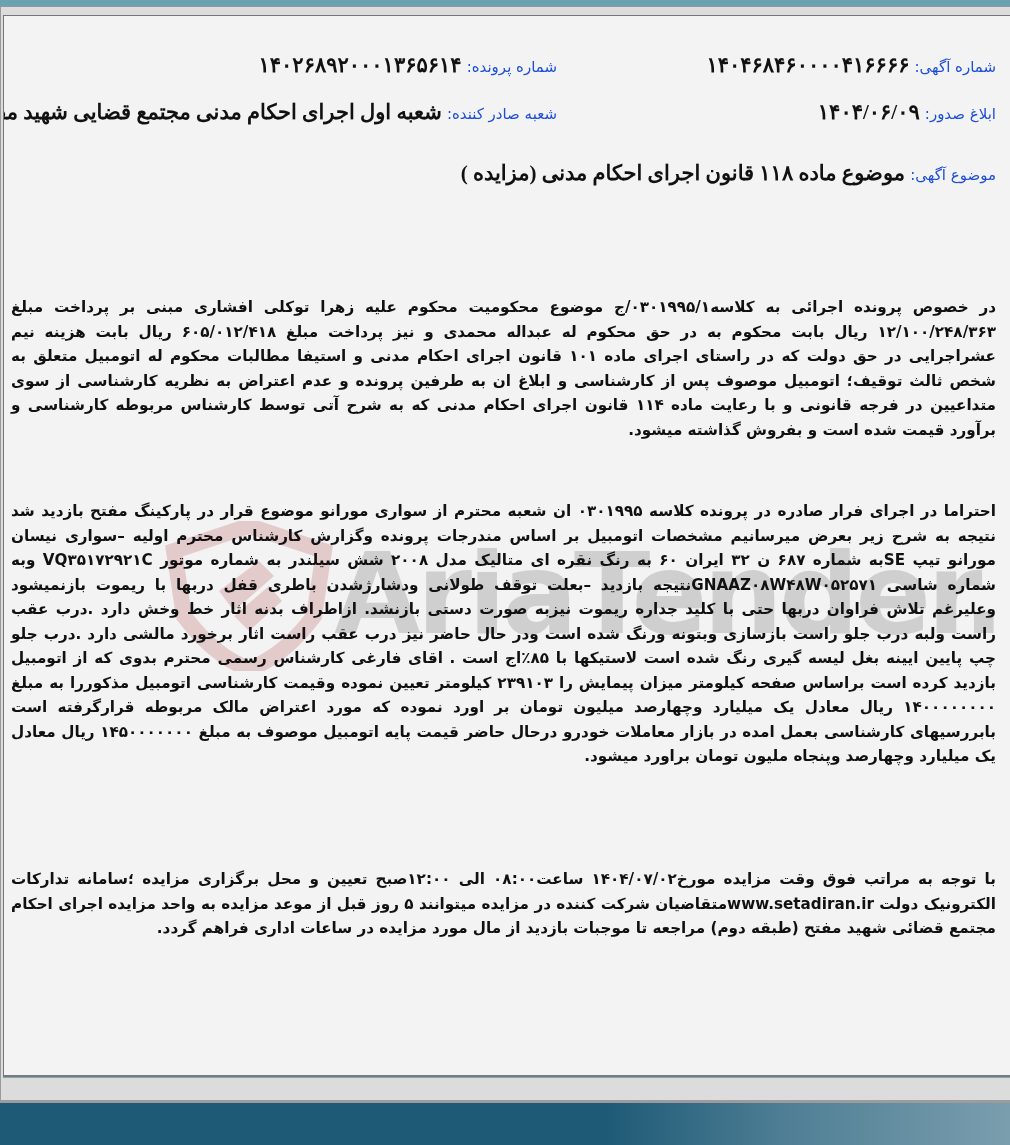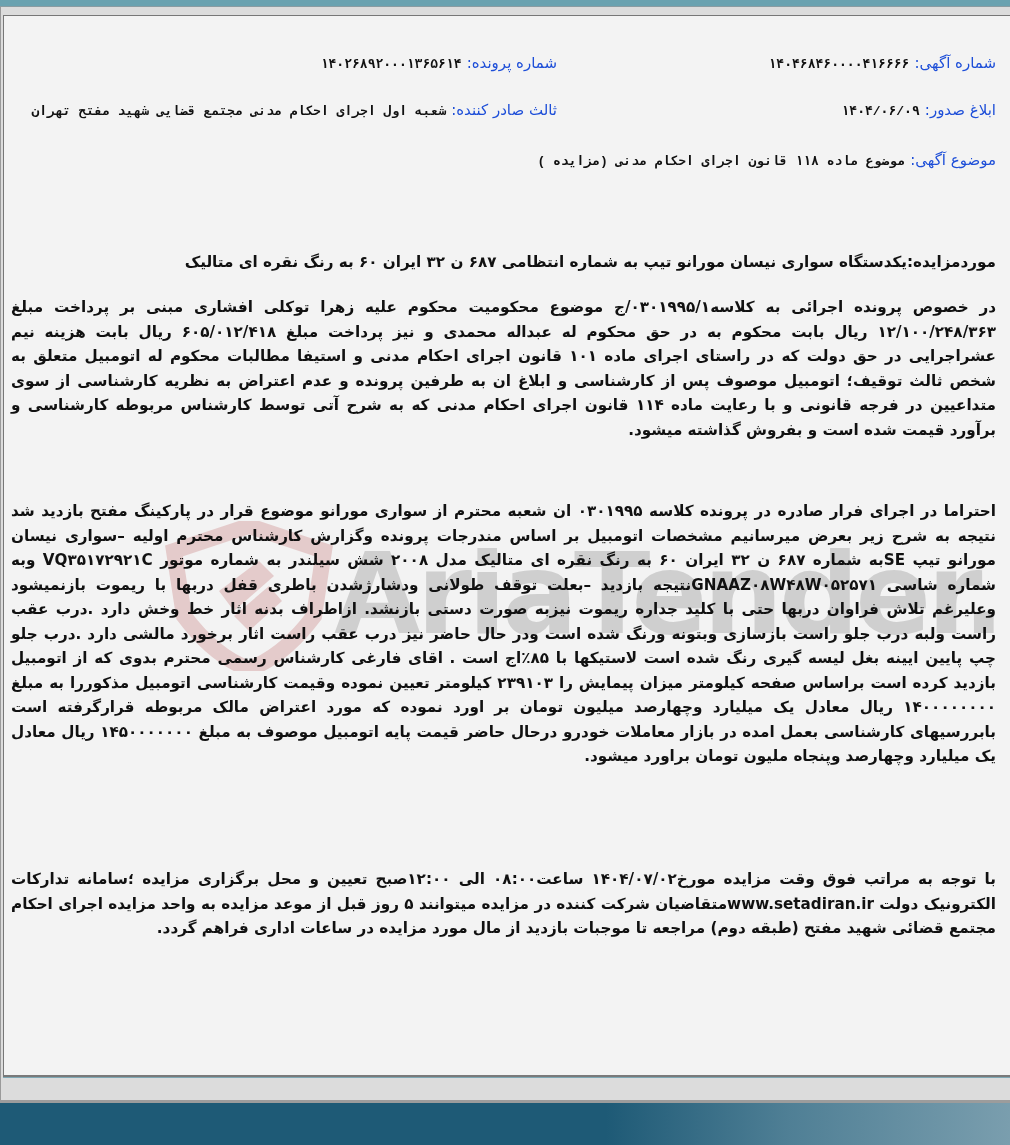--- a/index.html
+++ b/index.html
@@ -45,22 +45,22 @@
 
     .label {
       color: #1d4ed8;
       font-family: "DejaVu Sans", sans-serif;
       font-weight: normal;
       font-size: 15px;
     }
     .value {
       color: #111;
       font-weight: bold;
-      font-size: 13px;
-      font-family: Liberation Mono, monospace;
+      font-size: 21px;
+      font-family: Liberation Serif, serif;
     }
 
     .meta-row {
       position: absolute;
       white-space: nowrap;
       direction: rtl;
     }
 
     .body-text {
       position: absolute;
@@ -129,31 +129,30 @@
       <div class="meta-row" style="right:455px; top:37px;">
         <span class="label">شماره پرونده:</span>
         <span class="value">۱۴۰۲۶۸۹۲۰۰۰۱۳۶۵۶۱۴</span>
       </div>
 
       <div class="meta-row" style="right:16px; top:84px;">
         <span class="label">ابلاغ صدور:</span>
         <span class="value">۱۴۰۴/۰۶/۰۹</span>
       </div>
       <div class="meta-row" style="right:455px; top:84px;">
-        <span class="label">ثالث صادر کننده:</span>
+        <span class="label">شعبه صادر کننده:</span>
         <span class="value">شعبه اول اجرای احکام مدنی مجتمع قضایی شهید مفتح تهران</span>
       </div>
 
-      <div class="heading-line" style="top:135px;">
+      <div class="heading-line" style="top:145px;">
         <span class="label">موضوع آگهی:</span>
         <span class="value">موضوع ماده ۱۱۸ قانون اجرای احکام مدنی (مزایده )</span>
       </div>
 
 
-      <div class="body-text" style="top:234px;">موردمزایده:یکدستگاه سواری نیسان مورانو تیپ به شماره انتظامی ۶۸۷ ن ۳۲ ایران ۶۰ به رنگ نقره ای متالیک</div>
 
       <div class="body-text" style="top:279px;">در خصوص پرونده اجرائی به کلاسه۰۳۰۱۹۹۵/۱/ج  موضوع محکومیت محکوم علیه زهرا توکلی افشاری  مبنی بر پرداخت مبلغ ۱۲/۱۰۰/۲۴۸/۳۶۳  ریال بابت محکوم به در حق محکوم له عبداله محمدی و نیز پرداخت مبلغ ۶۰۵/۰۱۲/۴۱۸ ریال بابت هزینه نیم عشراجرایی در حق دولت که در راستای اجرای ماده ۱۰۱ قانون اجرای احکام مدنی و استیفا مطالبات محکوم له اتومبیل متعلق به شخص ثالث توقیف؛ اتومبیل موصوف پس از کارشناسی و ابلاغ ان به طرفین پرونده و عدم اعتراض به نظریه کارشناسی از سوی متداعیین در فرجه قانونی و با رعایت ماده ۱۱۴ قانون اجرای احکام مدنی که به شرح  آتی توسط کارشناس مربوطه کارشناسی و برآورد قیمت شده است و بفروش گذاشته میشود.</div>
 
       <div class="body-text" style="top:483px;">احتراما در اجرای فرار صادره در پرونده کلاسه ۰۳۰۱۹۹۵ ان شعبه محترم از سواری مورانو موضوع قرار در پارکینگ مفتح بازدید شد نتیجه به شرح زیر بعرض میرسانیم مشخصات اتومبیل بر اساس مندرجات پرونده وگزارش کارشناس محترم اولیه –سواری نیسان مورانو تیپ  SEبه شماره ۶۸۷ ن ۳۲ ایران ۶۰ به رنگ نقره ای متالیک مدل ۲۰۰۸ شش سیلندر به شماره موتور VQ۳۵۱۷۲۹۲۱C وبه شماره شاسی   GNAAZ۰۸W۴۸W۰۵۲۵۷۱نتیجه بازدید –بعلت توقف طولانی ودشارژشدن باطری قفل دربها با ریموت بازنمیشود وعلیرغم تلاش فراوان دربها حتی با کلید جداره ریموت نیزبه صورت دستی  بازنشد. ازاطراف بدنه اثار خط وخش دارد .درب عقب راست ولبه درب جلو راست بازسازی وبتونه ورنگ شده است ودر حال حاضر نیز درب عقب راست اثار برخورد مالشی دارد .درب جلو چپ پایین ایینه بغل لیسه گیری رنگ شده است لاستیکها با ۸۵٪اج است . اقای فارغی کارشناس رسمی محترم بدوی که از اتومبیل بازدید کرده است براساس صفحه کیلومتر میزان پیمایش را ۲۳۹۱۰۳ کیلومتر تعیین نموده وقیمت کارشناسی اتومبیل مذکوررا به مبلغ ۱۴۰۰۰۰۰۰۰۰ ریال معادل یک میلیارد وچهارصد میلیون تومان بر اورد نموده که مورد اعتراض مالک مربوطه قرارگرفته است بابررسیهای کارشناسی بعمل امده در بازار معاملات خودرو درحال حاضر قیمت پایه اتومبیل موصوف به مبلغ ۱۴۵۰۰۰۰۰۰۰ ریال معادل یک میلیارد وچهارصد وپنجاه ملیون تومان براورد میشود.</div>
 
       <div class="body-text" style="top:851px;"> با توجه به مراتب فوق وقت مزایده مورخ۱۴۰۴/۰۷/۰۲ ساعت۰۸:۰۰ الی ۱۲:۰۰صبح تعیین و محل برگزاری مزایده ؛سامانه تدارکات الکترونیک دولت www.setadiran.irمتقاضیان شرکت کننده در مزایده میتوانند ۵ روز قبل از موعد مزایده به واحد مزایده اجرای احکام مجتمع قضائی شهید مفتح (طبقه دوم) مراجعه تا موجبات بازدید از مال مورد مزایده در ساعات اداری فراهم گردد.</div>
 
 
     </div>
   </div>

